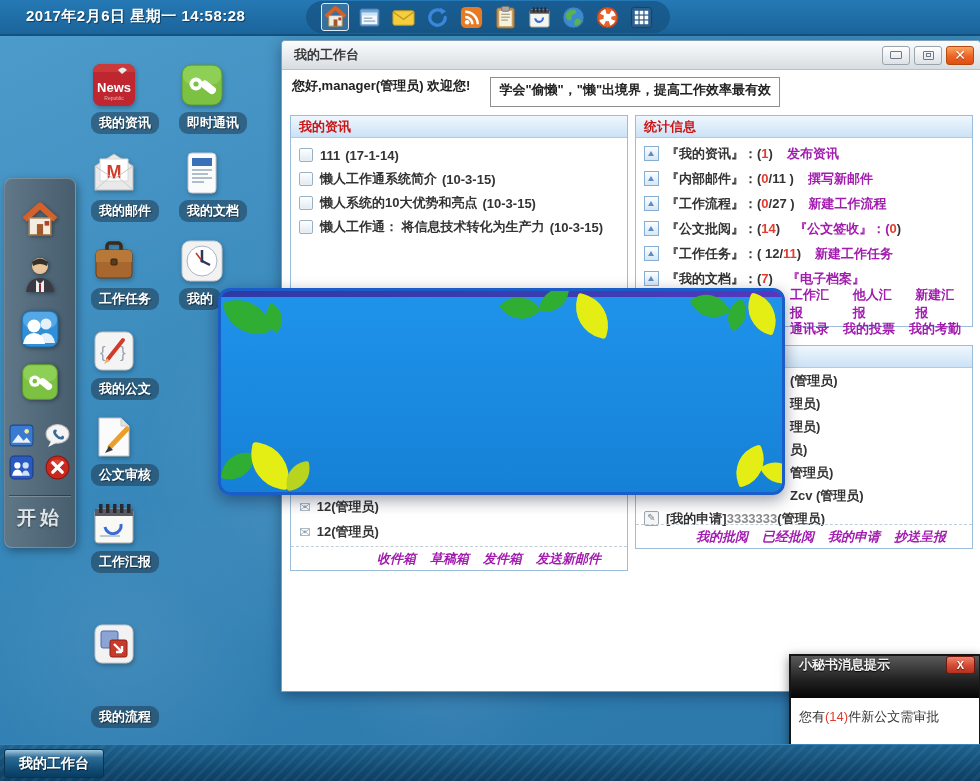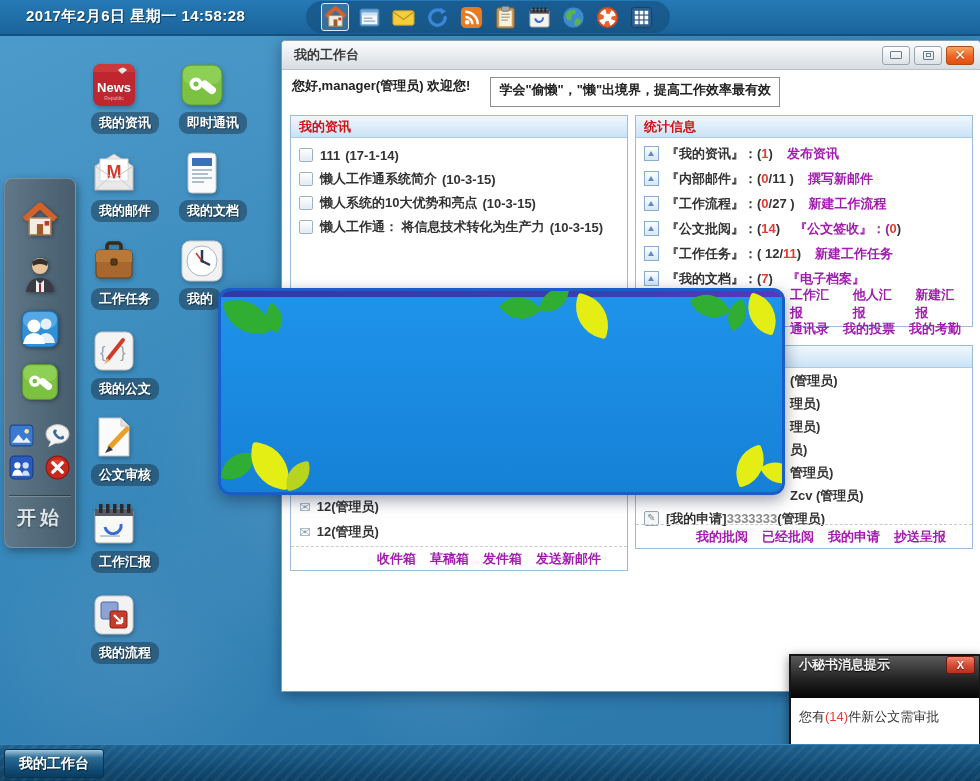--- a/index.html
+++ b/index.html
@@ -92,21 +92,21 @@
   .sg-lbl{color:#333;}
   .sg-red{color:#e33b2e;}
   .sg-gray{color:#8a8a8a;}
   .sg-link{color:#a21caf;margin-left:14px;cursor:pointer;}
 
   .mail-list{padding:14px 8px 0 8px;}
   .mail-row{height:25px;display:flex;align-items:center;font-size:13px;font-weight:bold;color:#333;cursor:pointer;}
   .mail-env{color:#93a5b5;font-size:14px;margin-right:6px;font-weight:normal;}
   .links-row{position:absolute;left:0;right:0;bottom:0;height:23px;line-height:23px;border-top:1px dashed #c4cdd4;
     text-align:right;padding-right:12px;font-size:13px;font-weight:bold;}
-  .links-row .sg-link{margin-left:0;margin-right:14px;}
+  .links-row .sg-link{margin-left:0;margin-right:14px;font-style:italic;}
 
   .doc-list{padding:2px 8px 0 8px;margin-top:21px;}
   .p-docs .panel-hd{position:absolute;left:0;top:0;right:0;}
   .doc-row{height:23px;display:flex;align-items:center;font-size:13px;font-weight:bold;}
   .doc-row.covered{padding-left:146px;}
   .edit-ico{width:13px;height:13px;flex:0 0 13px;border:1px solid #9aa5ae;border-radius:2px;margin-right:7px;
     background:#f4f6f8;color:#7c8890;font-size:10px;line-height:12px;text-align:center;font-weight:normal;}
 
   
   .adpop{position:absolute;left:218px;top:288px;width:561px;height:201px;z-index:50;
@@ -341,21 +341,21 @@
           <rect x="15" y="3" width="3.5" height="9" fill="#2a2a2e"></rect>
           <rect x="22" y="3" width="3.5" height="9" fill="#2a2a2e"></rect>
           <rect x="29" y="3" width="3.5" height="9" fill="#2a2a2e"></rect>
           <rect x="36" y="3" width="3.5" height="9" fill="#2a2a2e"></rect>
           <path d="M30 23 a8 8 0 1 1 -16 3" fill="none" stroke="#3a6ad8" stroke-width="3"></path>
           <rect x="9" y="34" width="20" height="2" fill="#c0c8d0"></rect>
         </svg>
       </div>
       <div class="dicon-label">工作汇报</div>
     </div>
-    <div class="dicon" style="left: 91px; top: 592px;">
+    <div class="dicon" style="left: 91px; top: 621px; gap: 35px;">
       <div class="dicon-img">
         <svg viewBox="0 0 46 46">
           <rect x="4" y="4" width="38" height="38" rx="7" fill="#f2f2f2" stroke="#c8c8c8"></rect>
           <rect x="10" y="10" width="17" height="17" rx="2" fill="#8ca4d4" stroke="#4a6aaa"></rect>
           <rect x="19" y="19" width="17" height="17" rx="2" fill="#c83a2a" stroke="#8a2018"></rect>
           <path d="M23 23 L31 31 M31 31 v-6 M31 31 h-6" stroke="#ffffff" stroke-width="2.4" fill="none"></path>
         </svg>
       </div>
       <div class="dicon-label">我的流程</div>
     </div>

